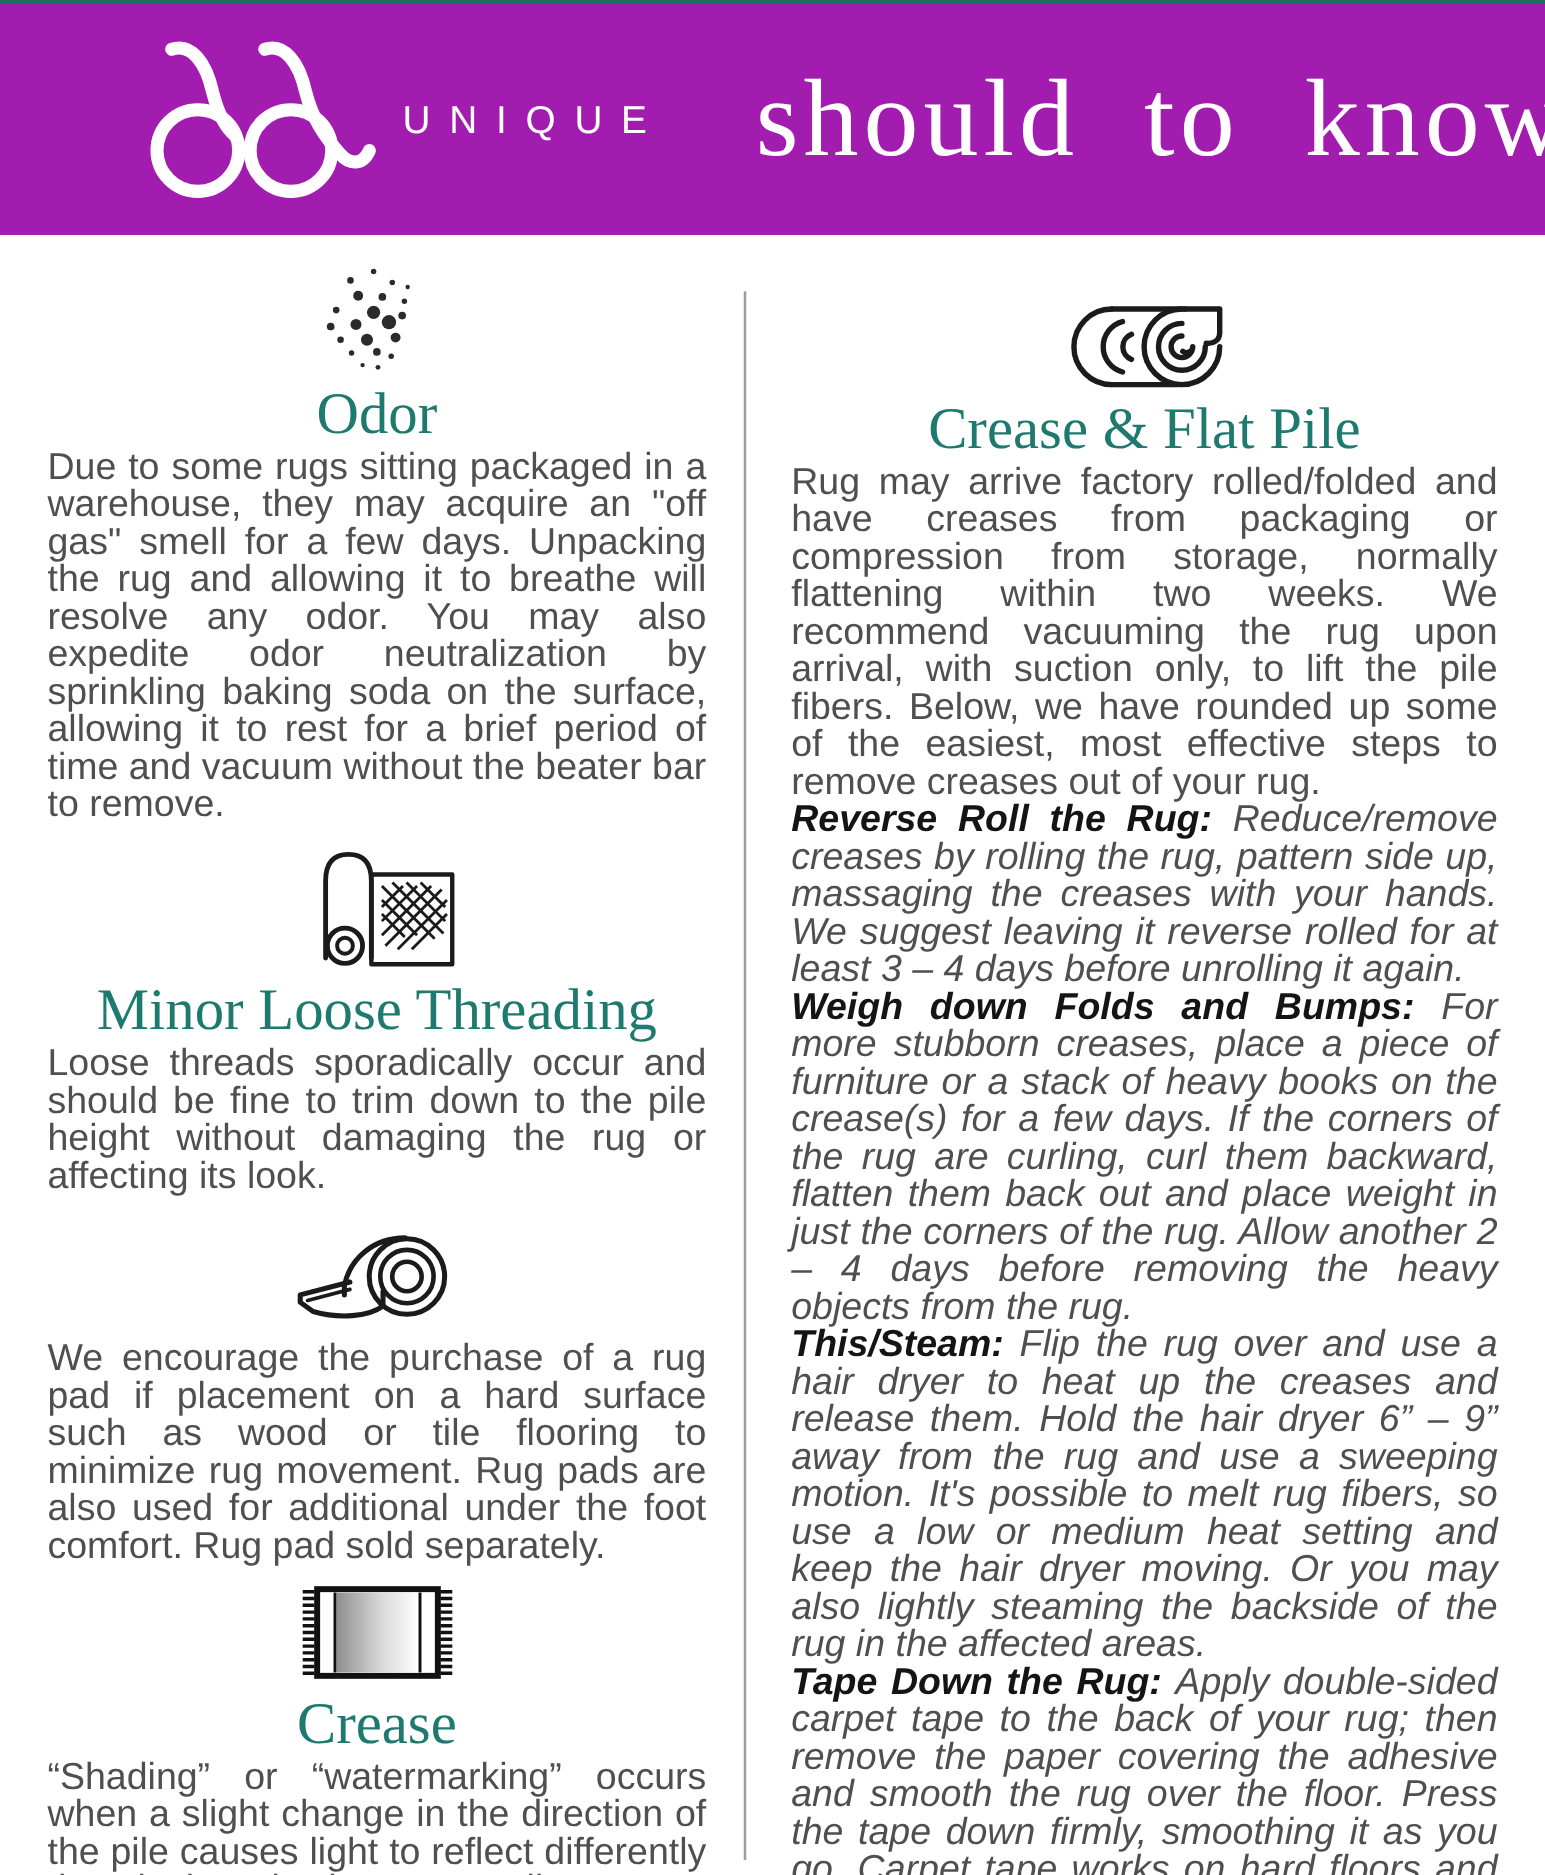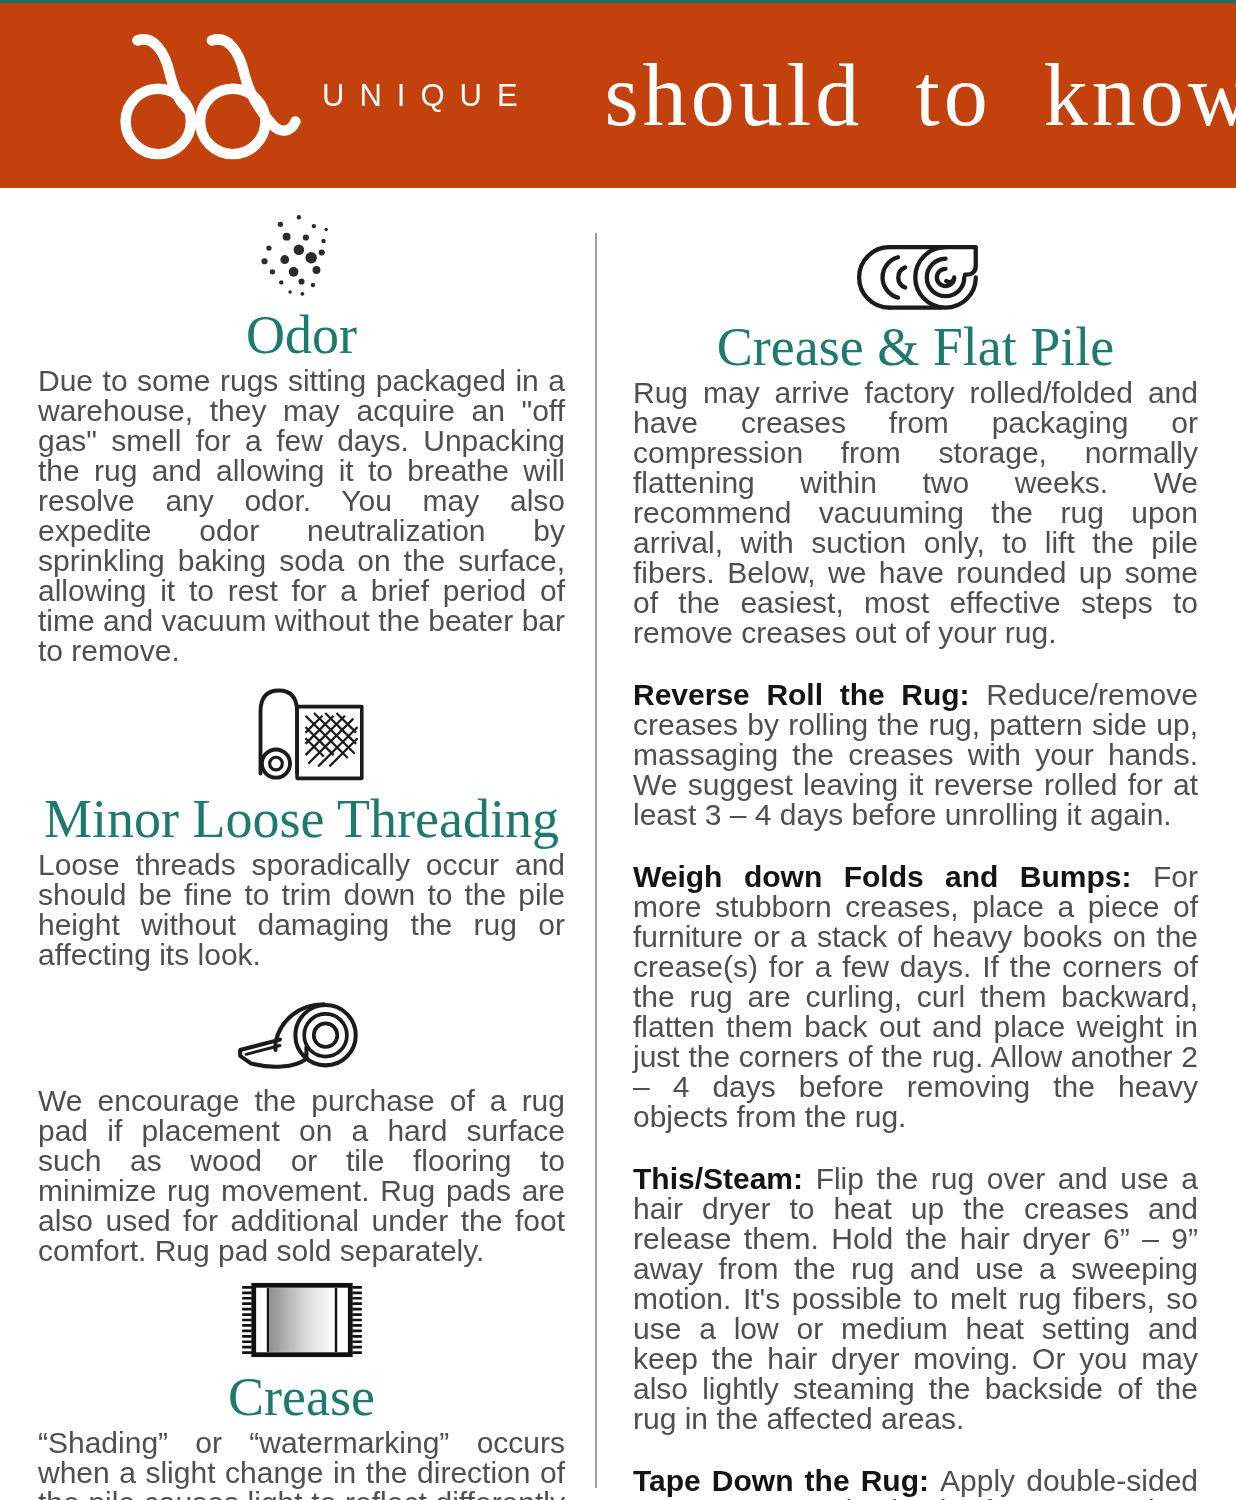--- a/index.html
+++ b/index.html
@@ -3,21 +3,21 @@
 <meta charset="utf-8">
 <style>
   html,body{margin:0;padding:0;}
   body{
     width:1236px;height:1500px;overflow:hidden;background:#ffffff;
     font-family:"Liberation Sans", sans-serif;
     -webkit-font-smoothing:antialiased;
   }
   
   .header{
-    height:188px;background:#c2410c;border-top:3px solid #1d6f66;
+    height:188px;background:#a21caf;border-top:3px solid #1d6f66;
     display:flex;align-items:center;box-sizing:border-box;
   }
   .logo-block{display:flex;align-items:center;margin-left:106px;}
   .logo-mark{width:196px;height:144px;flex:none;}
   .logo-text{
     color:#ffffff;margin-left:20px;text-align:center;
     font-size:31px;letter-spacing:15px;line-height:36px;font-weight:400;
   }
   .logo-text .l2{letter-spacing:17px;}
   .page-title{
@@ -26,36 +26,36 @@
     font-size:88px;letter-spacing:4px;word-spacing:26px;
   }
   
   .content{display:flex;padding:0 36px 0 38px;box-sizing:border-box;}
   .col-left{width:527px;flex:none;}
   .divider{width:2px;background:#9d9d9d;margin:45px 36px 0 30px;height:1255px;flex:none;}
   .col-right{width:565px;flex:none;}
   .icon-wrap{text-align:center;line-height:0;}
   .section-heading{
     font-family:"Liberation Serif", serif;font-weight:400;
-    color:#1e7a6f;font-size:54px;text-align:center;
+    color:#1e7a6f;font-size:47px;text-align:center;
     margin:8px 0 4px;line-height:1.0;
   }
   .body-text{
     font-size:30px;line-height:30px;color:#4f4f4f;
     text-align:justify;margin:0;
   }
   .body-text b{color:#141414;font-weight:700;}
   
   .mt-odor{margin-top:24px;}
   .mt-thread{margin-top:16px;}
   .mt-rugpad{margin-top:24px;}
   .mt-shading{margin-top:12px;}
   
   .mt-crease{margin-top:52px;}
-  .step{margin-top:32px;}
+  .step{font-style:italic;}
   .icon-stroke{stroke:#1b1b1b;fill:none;stroke-linecap:round;stroke-linejoin:round;}
 </style>
 </head>
 <body>
 
 <div class="header">
   <div class="logo-block">
     <span>
       <svg class="logo-mark" viewBox="0 0 150 110" aria-hidden="true">
         <g fill="none" stroke="#ffffff" stroke-width="8" stroke-linecap="round">

